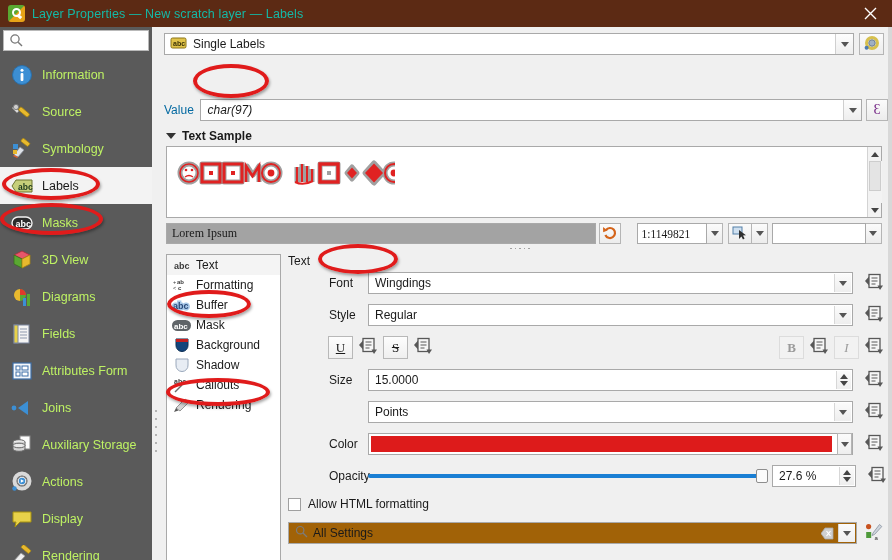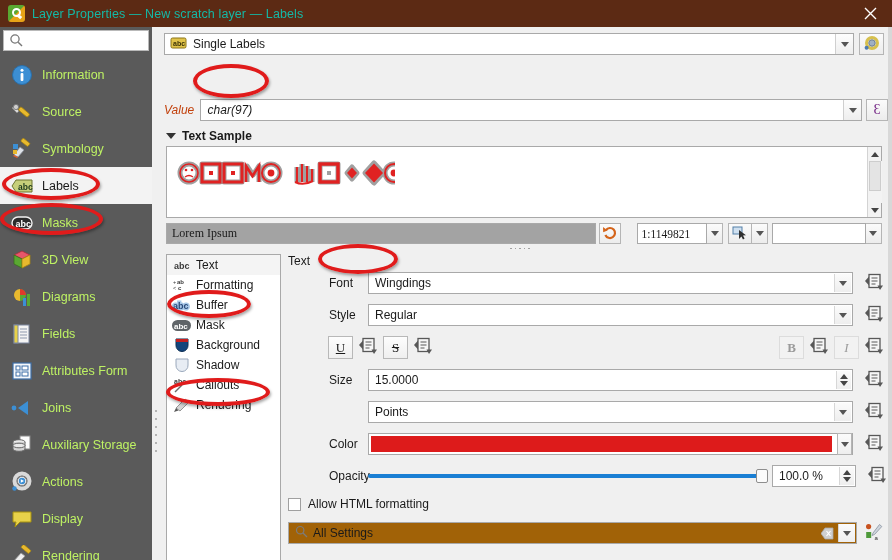--- a/index.html
+++ b/index.html
@@ -123,21 +123,21 @@
     width: 25px; height: 22px; margin-left: 5px;
     background: linear-gradient(#fbfbfb,#ececec); border: 1px solid #b5b5b5;
     display: flex; align-items: center; justify-content: center;
   }
 
   
   .value-row {
     position: absolute; left: 4px; top: 72px; width: 724px; height: 22px;
     display: flex; align-items: center;
   }
-  .value-lbl { width: 36px; font-size: 12px; color: #c2410c; font-style: italic; }
+  .value-lbl { width: 36px; font-size: 12px; color: #0369a1; }
   .value-combo { width: 670px; }
   .value-text {
     margin-left: 7px; font-style: italic; font-size: 12px; color: #1a1a1a;
   }
   .eps-btn {
     width: 22px; height: 22px; margin-left: 4px;
     background: linear-gradient(#fbfbfb,#ececec); border: 1px solid #b5b5b5;
     display: flex; align-items: center; justify-content: center;
     color: #7a2f8a; font-size: 14px; font-family: "Liberation Serif", serif;
   }
@@ -935,21 +935,21 @@
       </div>
 
       <div class="frow">
         <div class="flbl">Opacity</div>
         <div class="slider-wrap">
           <div class="slider">
             <span class="track"></span>
             <span class="knob"></span>
           </div>
           <div class="spin op-spin">
-            <span class="sv">100.0 %</span>
+            <span class="sv">27.6 %</span>
             <span class="spin-btns">
               <i class="tri-up-s"></i>
                 <i class="tri-down-s"></i>
             </span>
           </div>
         </div>
         <div class="ovr">
           <span>
             <svg width="19" height="18" viewBox="0 0 19 18">
                 <path d="M0 8 L4 3.5 L4 12.5 Z" fill="#585858"></path>

